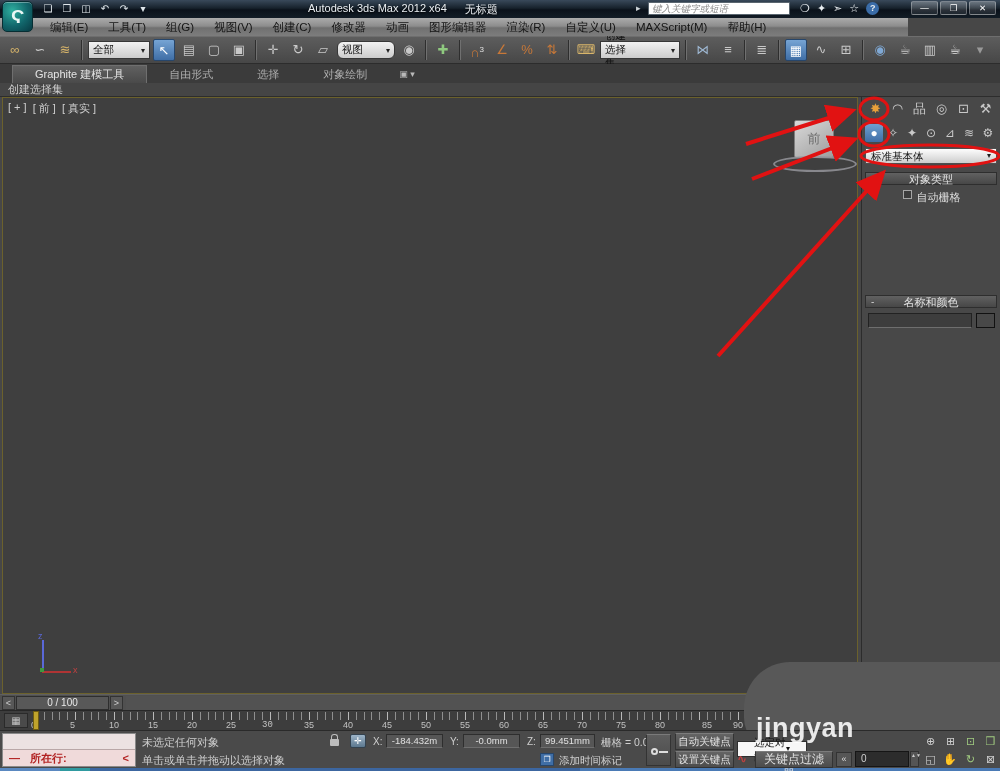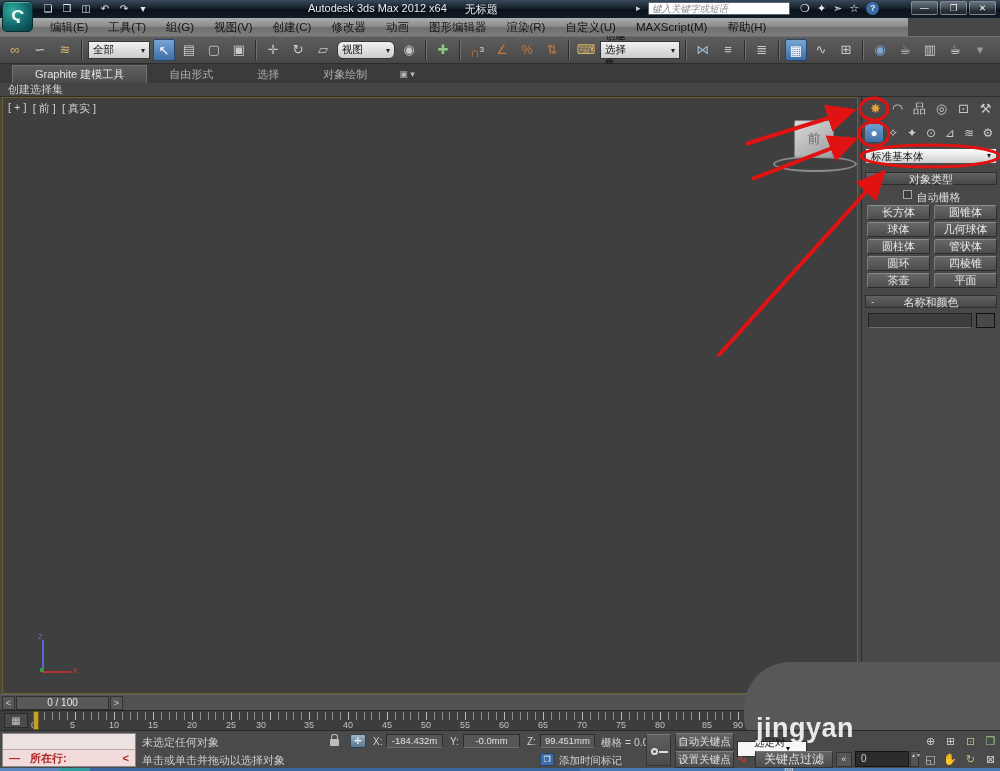--- a/index.html
+++ b/index.html
@@ -262,32 +262,20 @@
     </div>
   <div class="pdrop" data-name="primitive-category-dropdown">
     <span data-name="primitive-category-value">标准基本体</span>
     <span class="arr" data-name="chevron-down-icon">▾</span>
   </div>
   <div class="rollhead" style="top:75px" data-name="object-type-rollout-header">对象类型</div>
   <div class="autogrid" data-name="autogrid-row">
     <span class="cbx" data-name="autogrid-checkbox"></span>
     <span class="lbl" data-name="autogrid-label">自动栅格</span>
   </div>
-  <div class="objgrid" data-name="object-type-grid">
-      <span class="objbtn" data-name="object-type-button">长方体</span>
-      <span class="objbtn" data-name="object-type-button">圆锥体</span>
-      <span class="objbtn" data-name="object-type-button">球体</span>
-      <span class="objbtn" data-name="object-type-button">几何球体</span>
-      <span class="objbtn" data-name="object-type-button">圆柱体</span>
-      <span class="objbtn" data-name="object-type-button">管状体</span>
-      <span class="objbtn" data-name="object-type-button">圆环</span>
-      <span class="objbtn" data-name="object-type-button">四棱锥</span>
-      <span class="objbtn" data-name="object-type-button">茶壶</span>
-      <span class="objbtn" data-name="object-type-button">平面</span>
-    </div>
   <div class="rollhead" style="top:198px" data-name="name-color-rollout-header">
     <span class="rh-minus" data-name="collapse-minus-icon">-</span>
     <span data-name="name-color-title">名称和颜色</span>
   </div>
   <input class="namefield" data-name="object-name-input" value="" style="">
   <div class="swatch" data-name="object-color-swatch"></div>
 </div>
 
 <div class="timeslider" data-name="time-slider-row">
   <span class="ts-btn ts-prev" data-name="previous-frame-button">&lt;</span>
@@ -299,21 +287,21 @@
 <div class="trackbar" data-name="track-bar">
   <span class="tb-lefticon" data-name="open-mini-curve-editor-icon">▦</span>
   <div class="tickstrip" data-name="trackbar-ticks"></div>
   <div data-name="trackbar-labels">
       <span class="ticklabel" data-name="trackbar-tick-label" style="left: 31px;">0</span>
       <span class="ticklabel" data-name="trackbar-tick-label" style="left: 70px;">5</span>
       <span class="ticklabel" data-name="trackbar-tick-label" style="left: 109px;">10</span>
       <span class="ticklabel" data-name="trackbar-tick-label" style="left: 148px;">15</span>
       <span class="ticklabel" data-name="trackbar-tick-label" style="left: 187px;">20</span>
       <span class="ticklabel" data-name="trackbar-tick-label" style="left: 226px;">25</span>
-      <span class="ticklabel" data-name="trackbar-tick-label" style="left: 256px;">30</span>
+      <span class="ticklabel" data-name="trackbar-tick-label" style="left: 262px; font-family: Liberation Mono, monospace;">30</span>
       <span class="ticklabel" data-name="trackbar-tick-label" style="left: 304px;">35</span>
       <span class="ticklabel" data-name="trackbar-tick-label" style="left: 343px;">40</span>
       <span class="ticklabel" data-name="trackbar-tick-label" style="left: 382px;">45</span>
       <span class="ticklabel" data-name="trackbar-tick-label" style="left: 421px;">50</span>
       <span class="ticklabel" data-name="trackbar-tick-label" style="left: 460px;">55</span>
       <span class="ticklabel" data-name="trackbar-tick-label" style="left: 499px;">60</span>
       <span class="ticklabel" data-name="trackbar-tick-label" style="left: 538px;">65</span>
       <span class="ticklabel" data-name="trackbar-tick-label" style="left: 577px;">70</span>
       <span class="ticklabel" data-name="trackbar-tick-label" style="left: 616px;">75</span>
       <span class="ticklabel" data-name="trackbar-tick-label" style="left: 655px;">80</span>

